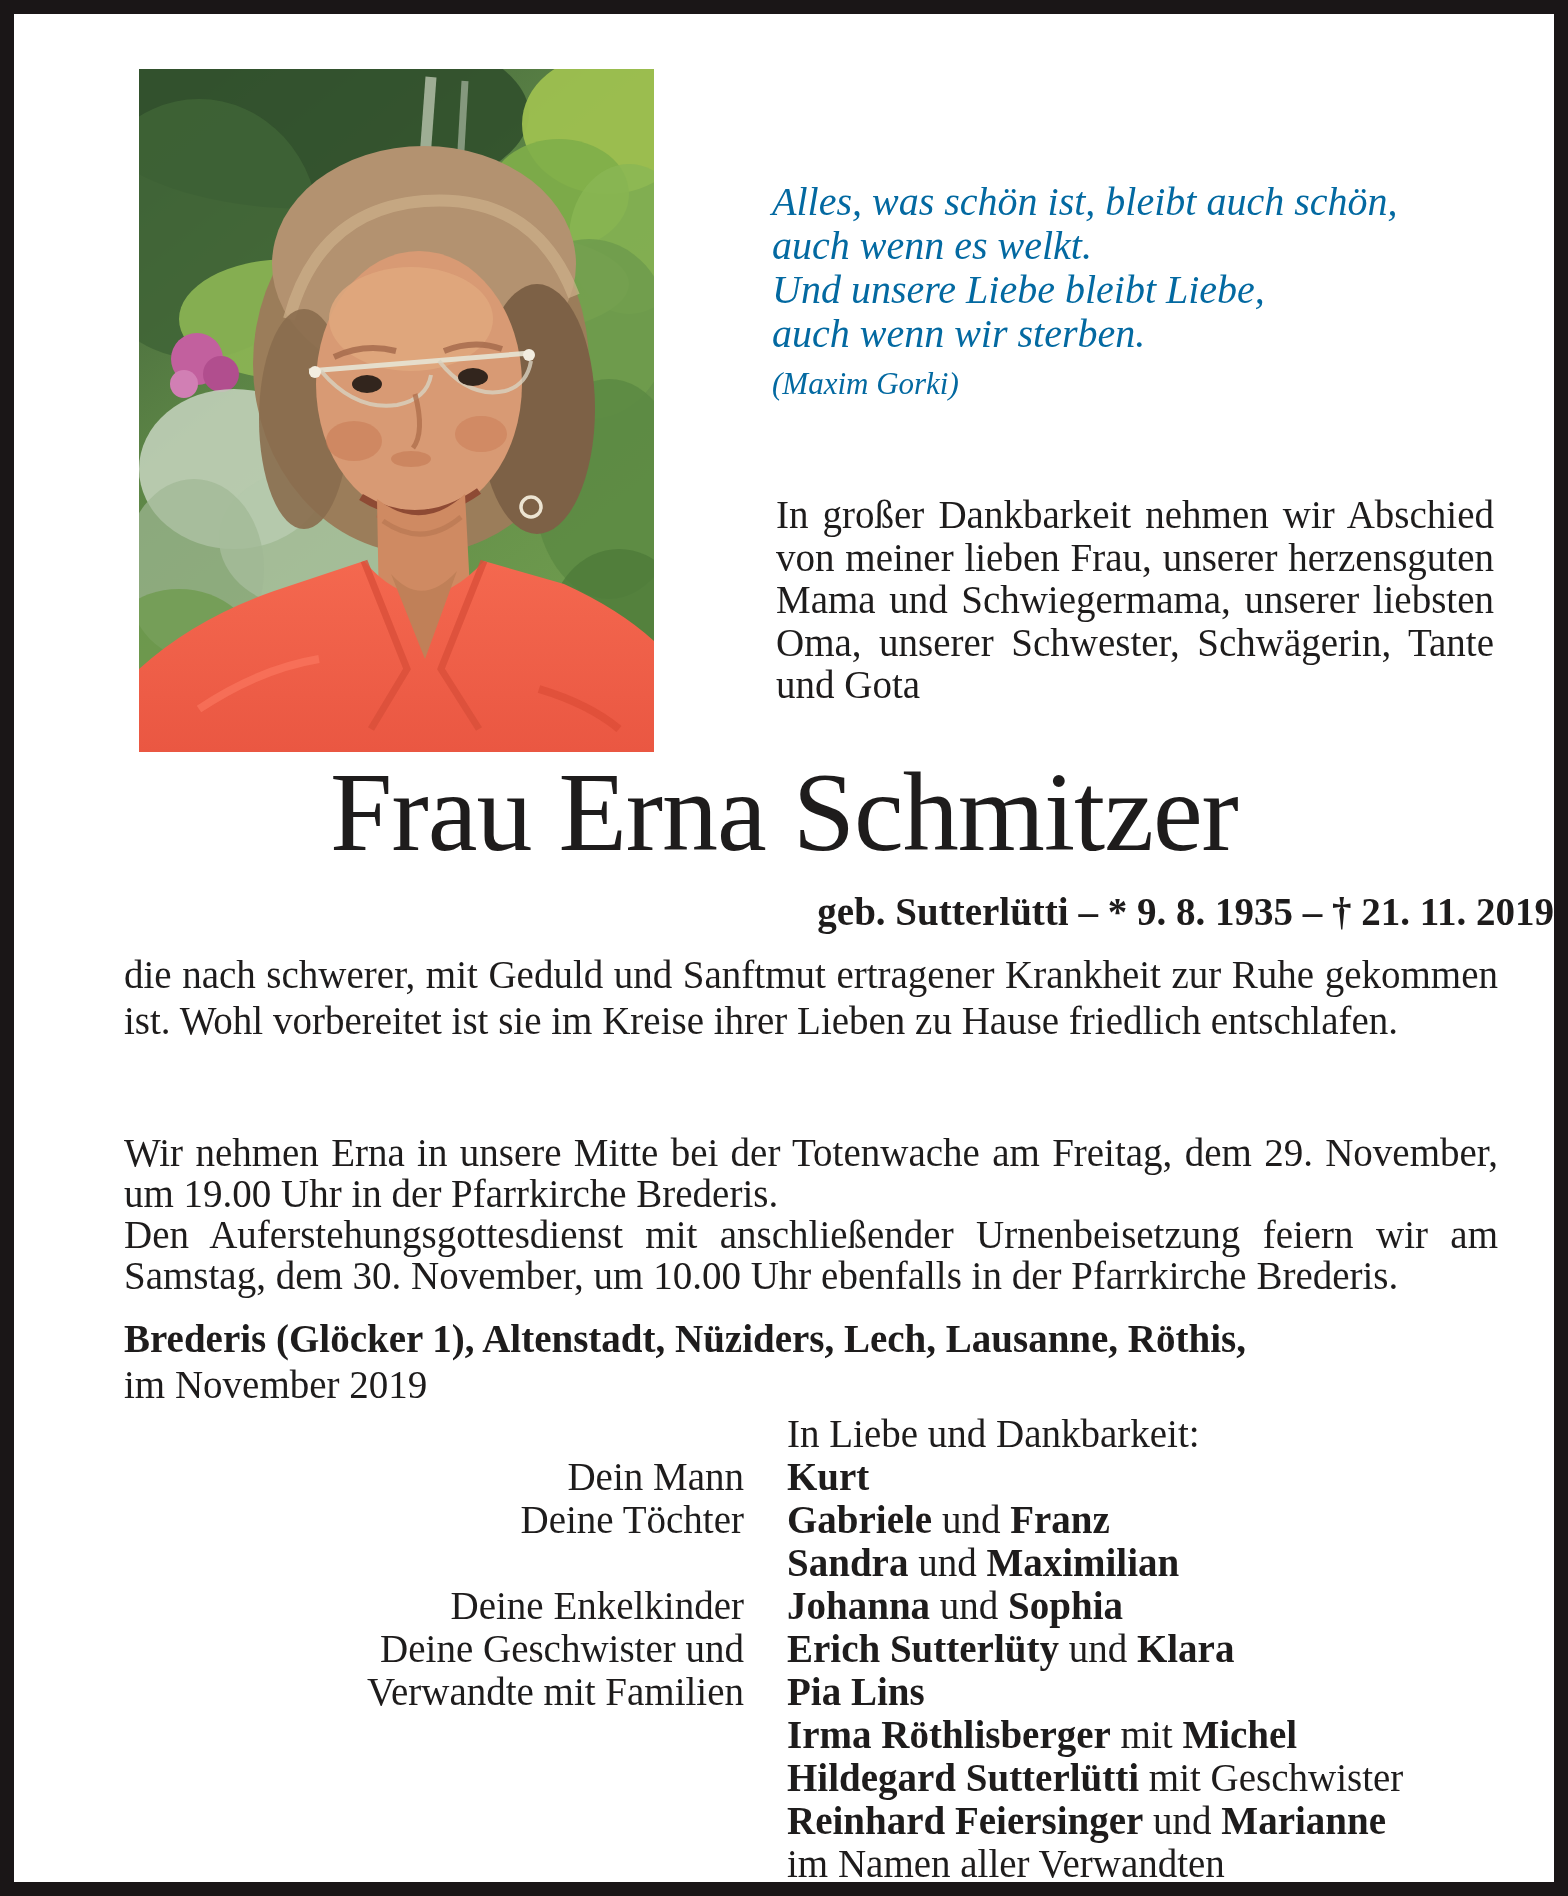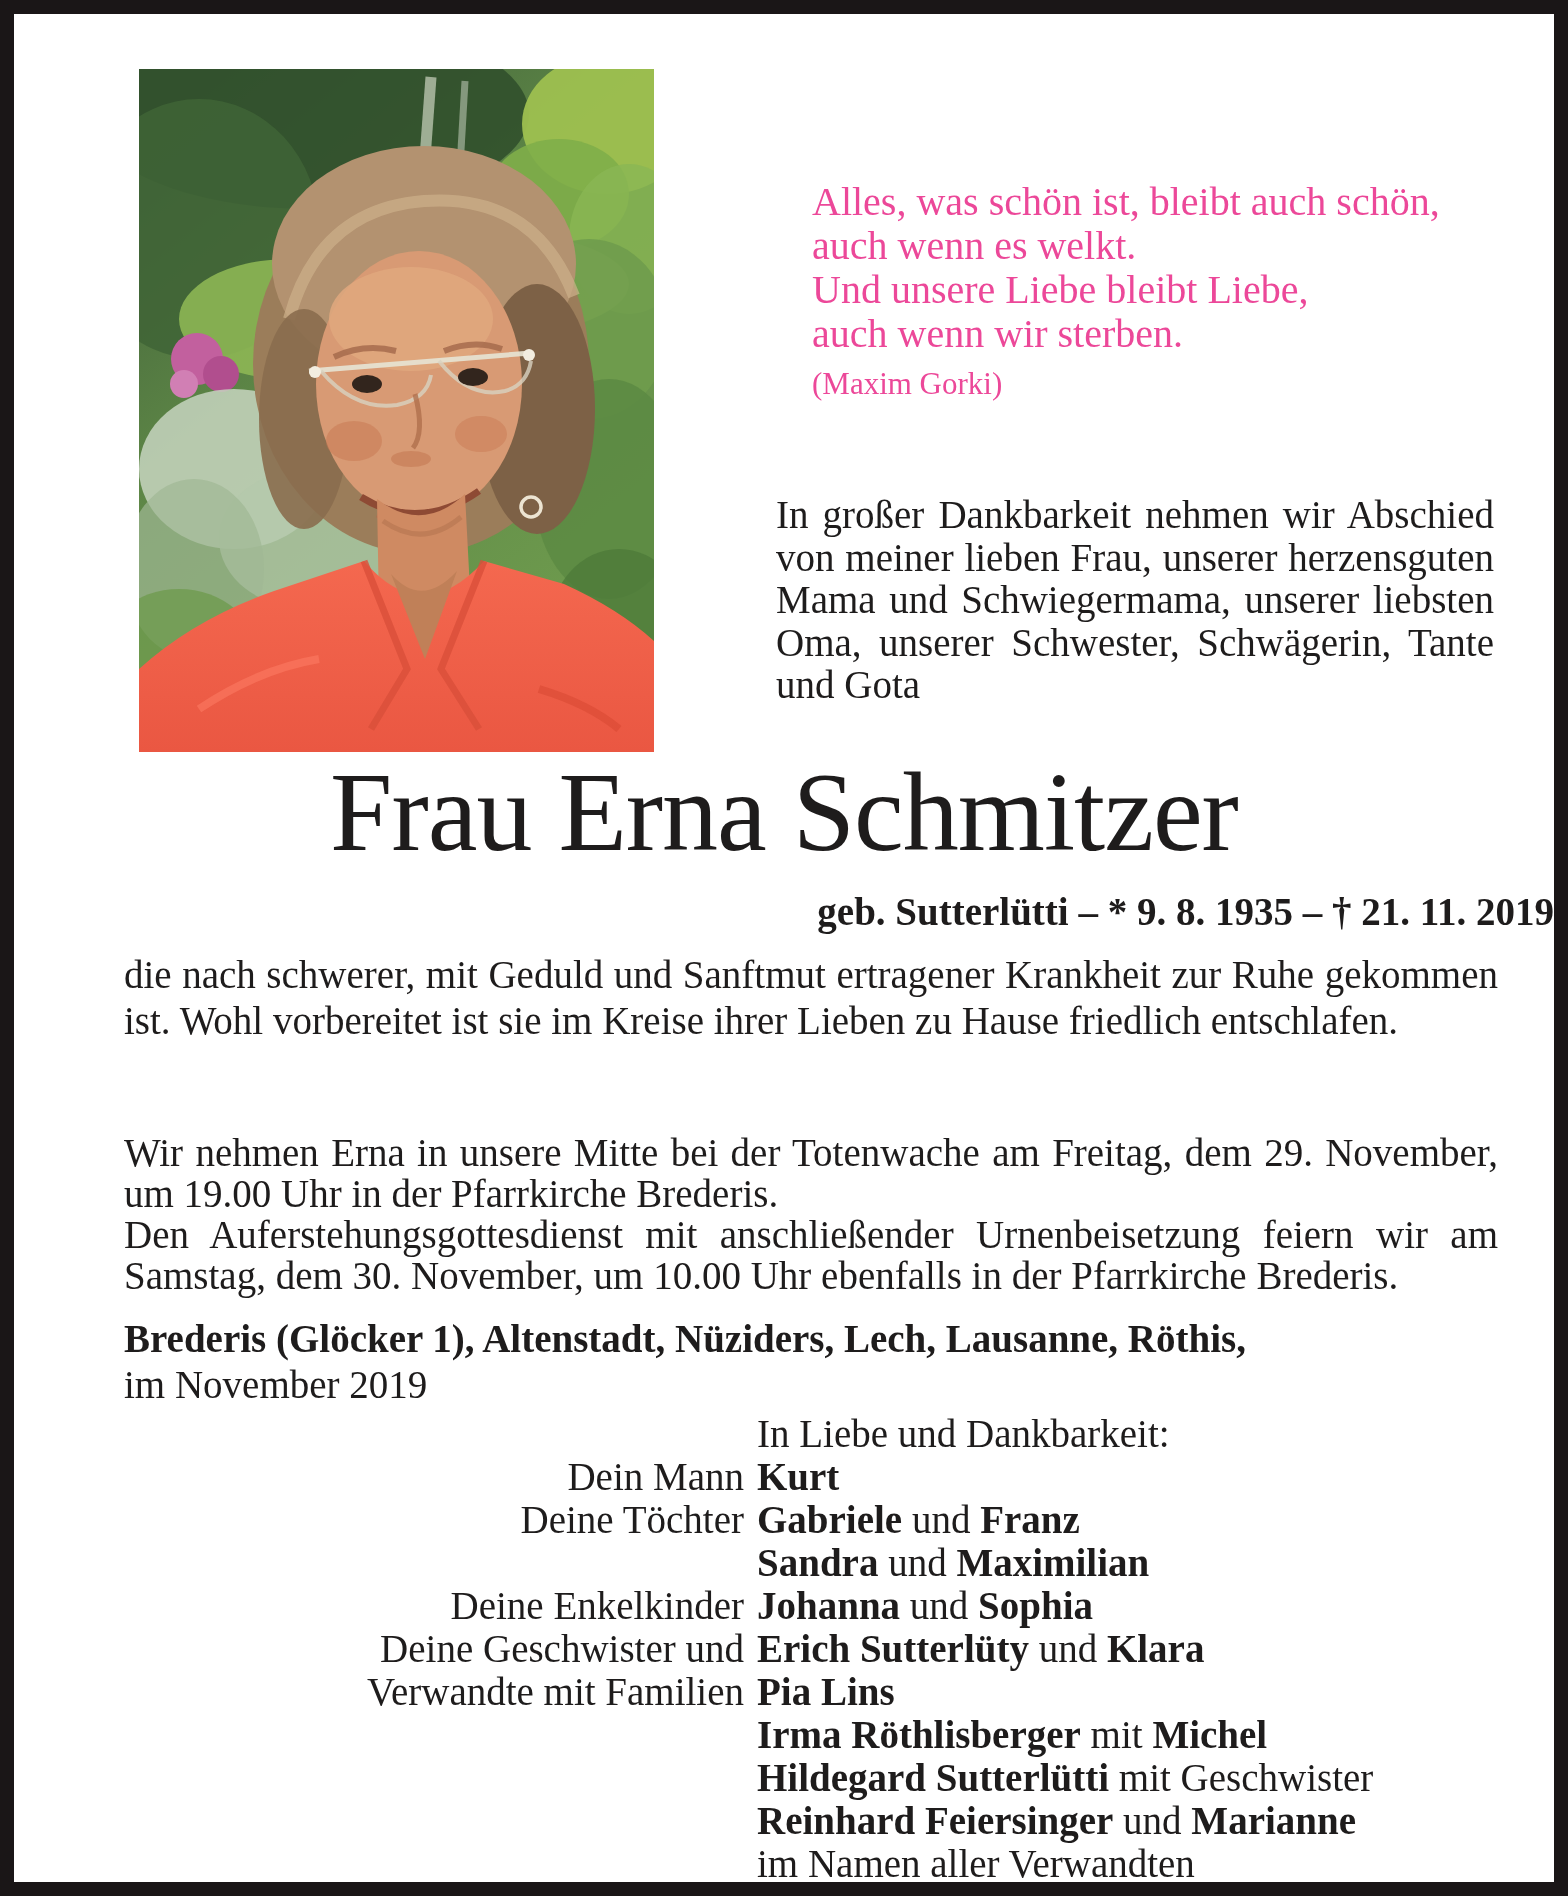--- a/index.html
+++ b/index.html
@@ -11,22 +11,22 @@
     border:14px solid #1a1617;
     font-family:"Liberation Serif","DejaVu Serif",serif;
     color:#1e1c1c;
     overflow:hidden;
   }
   .photo{
     position:absolute;left:125px;top:55px;width:515px;height:683px;
   }
   .photo svg{display:block;width:100%;height:100%;}
   .quote{
-    position:absolute;left:798px;top:166px;width:715px;
-    font-size:40px;line-height:44px;color:#ec4899;
+    position:absolute;left:758px;top:166px;width:715px;
+    font-style:italic;font-size:40px;line-height:44px;color:#0369a1;
   }
   .quote .attr{font-size:31px;margin-top:10px;line-height:36px;}
   .intro{
     position:absolute;left:762px;top:480px;width:718px;
     font-size:39px;line-height:42.5px;text-align:justify;
   }
   .title{
     position:absolute;left:0;top:742px;width:100%;
     text-align:center;font-size:112px;line-height:112px;
     letter-spacing:-1px;white-space:nowrap;
@@ -47,21 +47,21 @@
     position:absolute;left:110px;top:1302px;width:1374px;
     font-size:39px;line-height:46px;
   }
   .places .bold-line{font-weight:bold;}
   .family{
     position:absolute;left:110px;top:1398px;width:1374px;
     font-size:39px;line-height:43px;
   }
   .family-row{display:flex;}
   .family-row .role{width:620px;text-align:right;flex:0 0 620px;}
-  .family-row .names{margin-left:13px;text-align:left;}
+  .family-row .names{margin-left:43px;text-align:left;}
   .family-row .b{font-weight:bold;}
 </style>
 </head>
 <body>
 
 <div class="page">
 
   <div class="photo">
     <svg viewBox="0 0 515 683" preserveAspectRatio="none">
       <defs>

